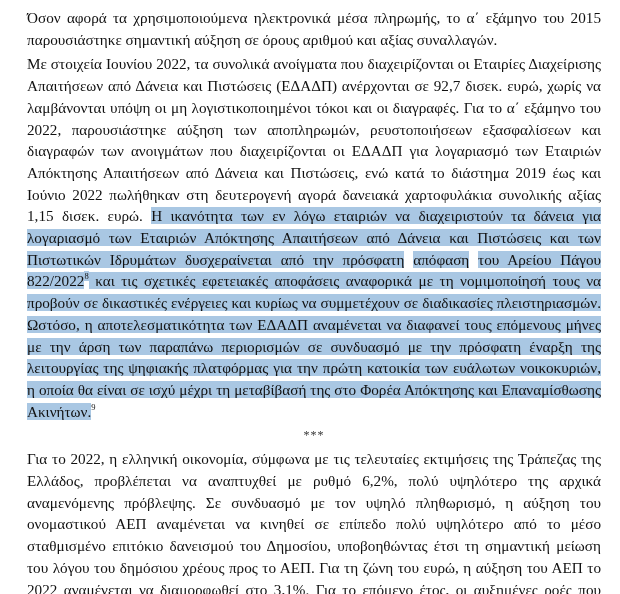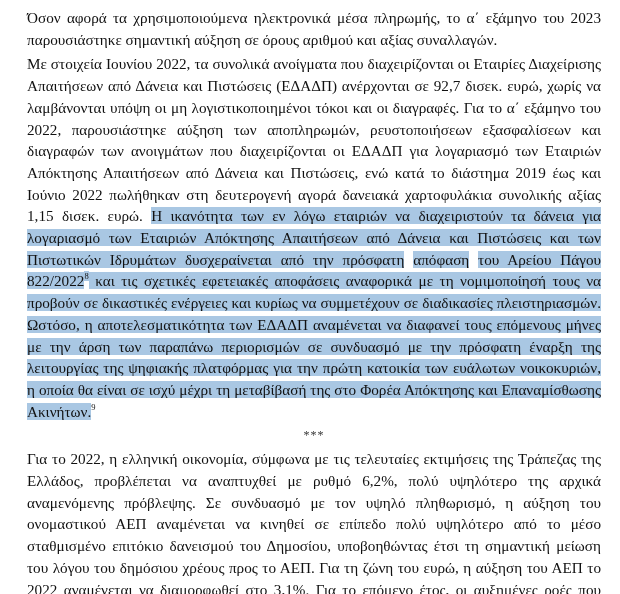--- a/index.html
+++ b/index.html
@@ -20,20 +20,20 @@
   sup.fn { font-size: 8.5px; line-height: 0; vertical-align: super; position: relative; top: -1px; }
   .divider {
     text-align: center; font-size: 12px; line-height: 20px; margin: 3px 0 3px 0; color: #333333;
     letter-spacing: 1px;
   }
 </style>
 </head>
 <body>
 
 <div class="page">
-  <p class="para">Όσον αφορά τα χρησιμοποιούμενα ηλεκτρονικά μέσα πληρωμής, το α΄ εξάμηνο του 2023 παρουσιάστηκε σημαντική αύξηση σε όρους αριθμού και αξίας συναλλαγών.</p>
+  <p class="para">Όσον αφορά τα χρησιμοποιούμενα ηλεκτρονικά μέσα πληρωμής, το α΄ εξάμηνο του 2015 παρουσιάστηκε σημαντική αύξηση σε όρους αριθμού και αξίας συναλλαγών.</p>
 
   <p class="para"><span>Με στοιχεία Ιουνίου 2022, τα συνολικά ανοίγματα που διαχειρίζονται οι Εταιρίες Διαχείρισης Απαιτήσεων από Δάνεια και Πιστώσεις (ΕΔΑΔΠ) ανέρχονται σε 92,7 δισεκ. ευρώ, χωρίς να λαμβάνονται υπόψη οι μη λογιστικοποιημένοι τόκοι και οι διαγραφές. Για το α΄ εξάμηνο του 2022, παρουσιάστηκε αύξηση των αποπληρωμών, ρευστοποιήσεων εξασφαλίσεων και διαγραφών των ανοιγμάτων που διαχειρίζονται οι ΕΔΑΔΠ για λογαριασμό των Εταιριών Απόκτησης Απαιτήσεων από Δάνεια και Πιστώσεις, ενώ κατά το διάστημα 2019 έως και Ιούνιο 2022 πωλήθηκαν στη δευτερογενή αγορά δανειακά χαρτοφυλάκια συνολικής αξίας 1,15 δισεκ. ευρώ. </span><span class="hl" style="background: rgb(169, 199, 227);">Η ικανότητα των εν λόγω εταιριών να διαχειριστούν τα δάνεια για λογαριασμό των Εταιριών Απόκτησης Απαιτήσεων από Δάνεια και Πιστώσεις και των Πιστωτικών Ιδρυμάτων δυσχεραίνεται από την πρόσφατη</span><span class="hl-gap"> </span><span class="hl" style="background: rgb(169, 199, 227);">απόφαση</span><span class="hl-gap"> </span><span class="hl" style="background: rgb(169, 199, 227);">του Αρείου Πάγου 822/2022</span><sup class="fn hl" style="background: rgb(169, 199, 227);">8</sup><span class="hl" style="background: rgb(169, 199, 227);"> και τις σχετικές εφετειακές αποφάσεις αναφορικά με τη νομιμοποίησή τους να προβούν σε δικαστικές ενέργειες και κυρίως να συμμετέχουν σε διαδικασίες πλειστηριασμών. Ωστόσο, η αποτελεσματικότητα των ΕΔΑΔΠ αναμένεται να διαφανεί τους επόμενους μήνες με την άρση των παραπάνω περιορισμών σε συνδυασμό με την πρόσφατη έναρξη της λειτουργίας της ψηφιακής πλατφόρμας για την πρώτη κατοικία των ευάλωτων νοικοκυριών, η οποία θα είναι σε ισχύ μέχρι τη μεταβίβασή της στο Φορέα Απόκτησης και Επαναμίσθωσης Ακινήτων.</span><sup class="fn">9</sup></p>
 
   <div class="divider">***</div>
 
   <p class="para">Για το 2022, η ελληνική οικονομία, σύμφωνα με τις τελευταίες εκτιμήσεις της Τράπεζας της Ελλάδος, προβλέπεται να αναπτυχθεί με ρυθμό 6,2%, πολύ υψηλότερο της αρχικά αναμενόμενης πρόβλεψης. Σε συνδυασμό με τον υψηλό πληθωρισμό, η αύξηση του ονομαστικού ΑΕΠ αναμένεται να κινηθεί σε επίπεδο πολύ υψηλότερο από το μέσο σταθμισμένο επιτόκιο δανεισμού του Δημοσίου, υποβοηθώντας έτσι τη σημαντική μείωση του λόγου του δημόσιου χρέους προς το ΑΕΠ. Για τη ζώνη του ευρώ, η αύξηση του ΑΕΠ το 2022 αναμένεται να διαμορφωθεί στο 3,1%. Για το επόμενο έτος, οι αυξημένες ροές που αναμένονται από το ευρωπαϊκό μέσο ανάκαμψης Next Generation EU (NGEU) θα χρηματοδοτήσουν την υλοποίηση σημαντικών επενδυτικών έργων και διαρθρωτικών μεταρρυθμίσεων, συμβάλλοντας στη διατήρηση θετικών ρυθμών ανάπτυξης στην Ελλάδα.</p>
 </div>
 
 </body></html>

